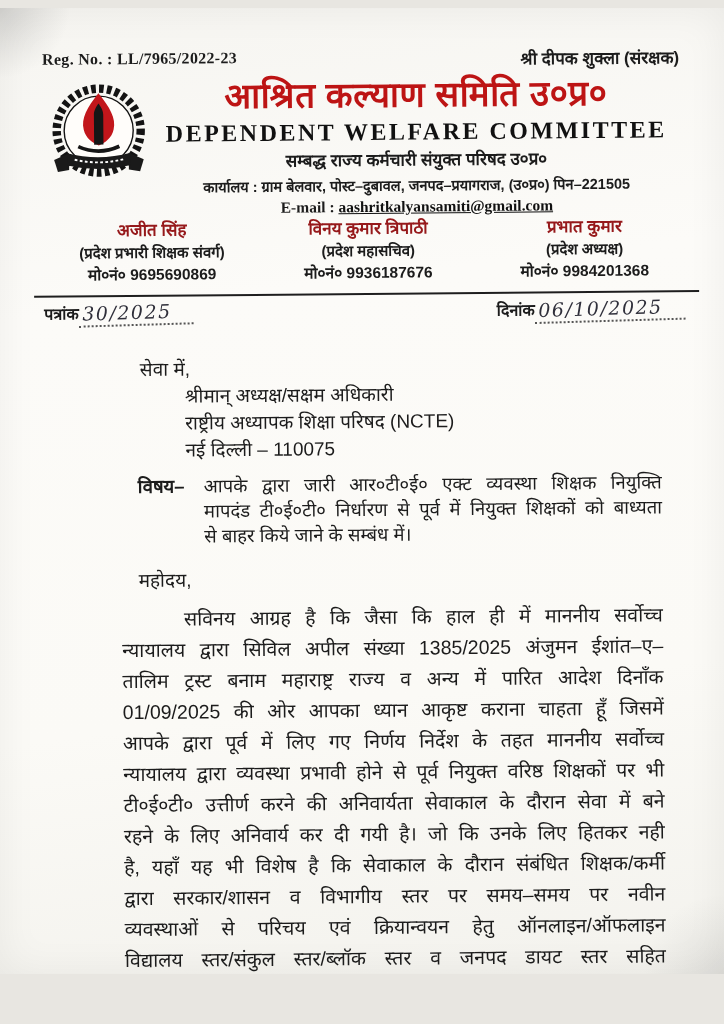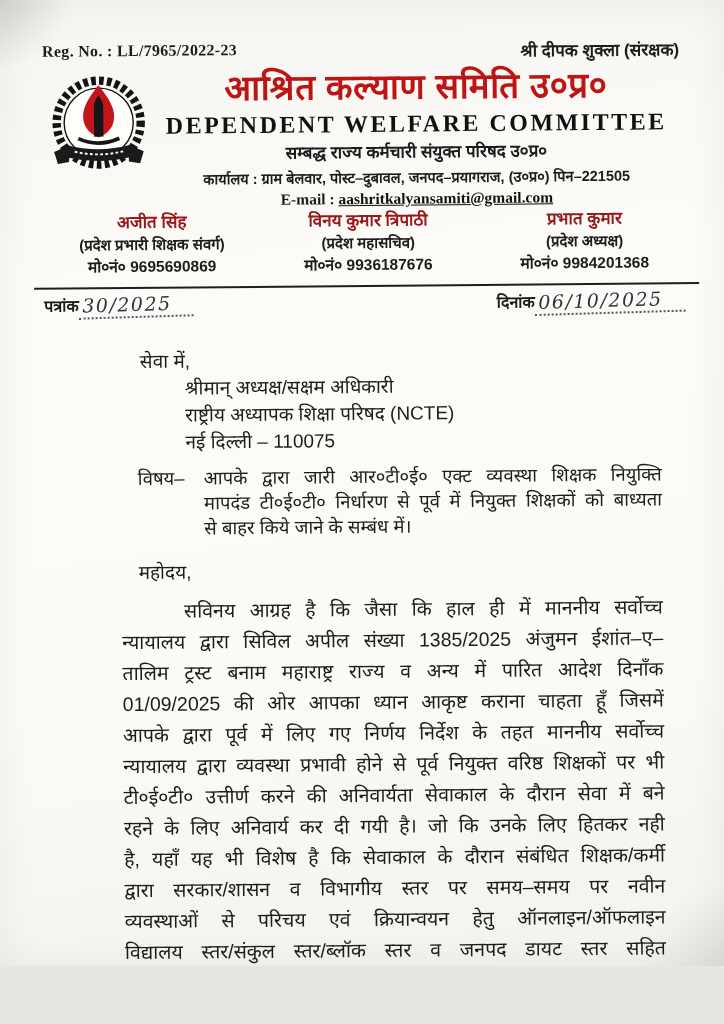--- a/index.html
+++ b/index.html
@@ -3,21 +3,21 @@
 <meta charset="utf-8">
 <style>
   * { margin: 0; padding: 0; box-sizing: border-box; }
   html, body { background: #e8e6e1; }
   body { font-family: "Liberation Sans", sans-serif; }
 
   .page {
     position: relative;
     width: 724px;
     height: 966px;
-    margin: 0 auto;
+    margin: 8px auto;
     overflow: hidden;
     background:
       radial-gradient(circle at 0% 0%, rgba(120,120,120,0.25) 0, rgba(120,120,120,0) 70px),
       radial-gradient(circle at 100% 100%, rgba(120,120,120,0.15) 0, rgba(120,120,120,0) 80px),
       linear-gradient(173deg, #f6f5f1 0%, #fcfbf8 30%, #fbfaf6 70%, #f3f2ed 100%);
     color: #1c1c1c;
     box-shadow: inset 0 0 40px rgba(0,0,0,0.06);
   }
   .sheet {
     position: absolute;
@@ -64,21 +64,21 @@
     transform: rotate(-1.2deg);
     min-width: 110px;
   }
   .ref-right { padding-right: 8px; }
 
   
   .recipient { margin: 30px 0 0 95px; font-size: 19px; line-height: 27px; }
   .recipient .r-lines { margin-left: 45px; }
 
   .subject { display: flex; margin: 10px 0 0 92px; font-size: 18.5px; line-height: 25px; }
-  .subject .s-label { flex: 0 0 66px; font-weight: 400; }
+  .subject .s-label { flex: 0 0 66px; font-weight: 700; }
   .subject .s-lines { width: 458px; }
   .subject .s-line { text-align: justify; text-align-last: justify; }
   .subject .s-line:last-child { text-align-last: left; }
 
   .salutation { margin: 18px 0 0 92px; font-size: 19px; }
 
   .body-lines { margin: 11px 0 0 75px; width: 541px; font-size: 19.5px; }
   .b-line { line-height: 31px; text-align: justify; text-align-last: justify; white-space: normal; }
   .b-line:first-child { text-indent: 62px; }
 

